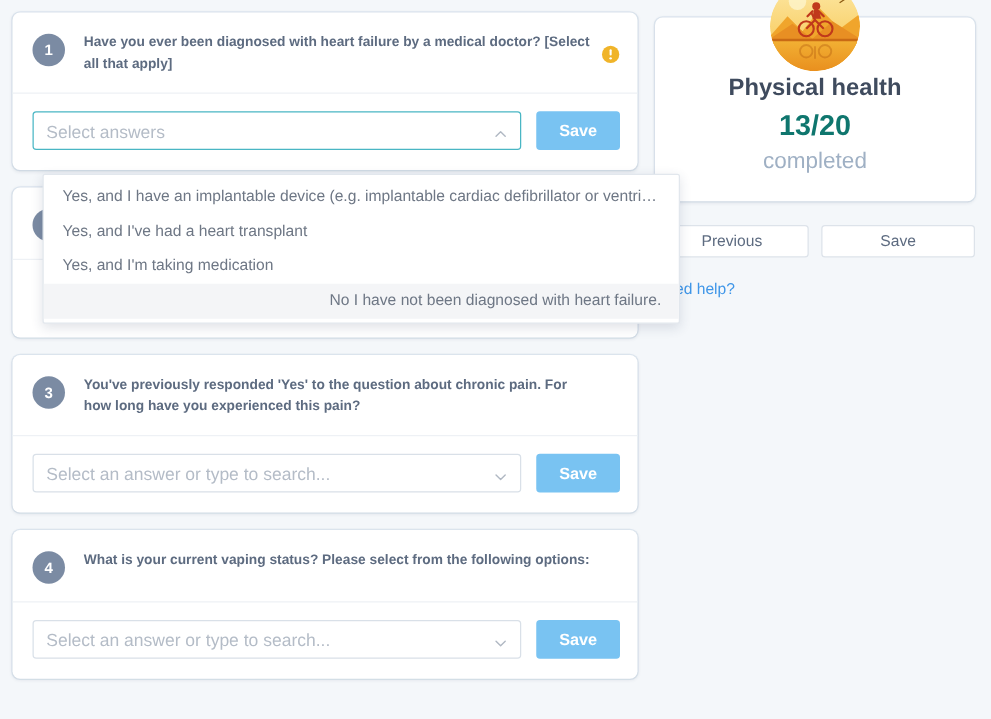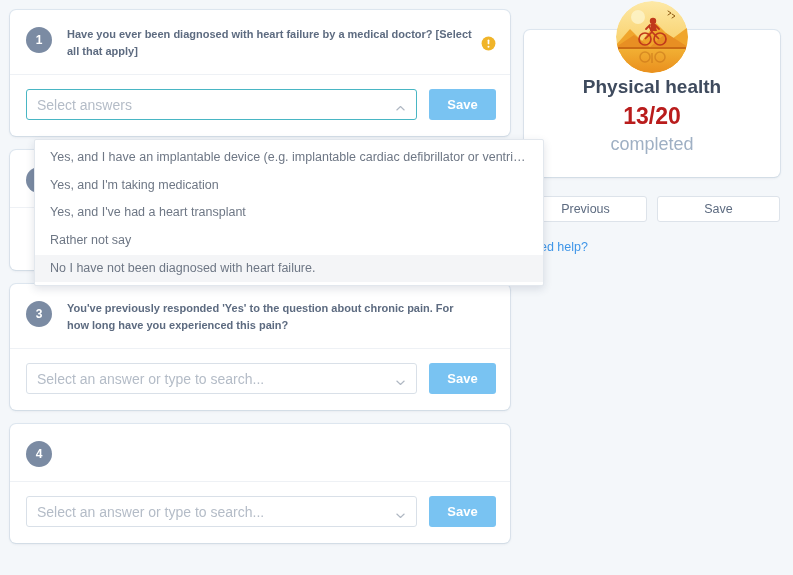--- a/index.html
+++ b/index.html
@@ -112,26 +112,26 @@
   .dd-opt {
     font-size: 12.5px;
     color: #6e7785;
     padding: 6px 14px 6px 15px;
     line-height: 1.25;
     white-space: nowrap;
     overflow: hidden;
     text-overflow: ellipsis;
     cursor: pointer;
   }
-  .dd-opt.hover { background: #f4f5f7; }
+  .dd-opt.hover { background: #f4f5f7; text-align: right; }
 
   
   .side {
     position: absolute;
-    left: 524px; top: 30px;
+    left: 524px; top: 14px;
     width: 256px;
   }
   .side-card {
     background: #ffffff;
     border-radius: 6px;
     box-shadow: 0 1px 3px rgba(25,50,80,.10), 0 0 0 1px rgba(200,215,230,.45);
     padding: 46px 16px 22px 16px;
     text-align: center;
     position: relative;
   }
@@ -144,21 +144,21 @@
     overflow: hidden;
   }
   .side-title {
     font-size: 19px;
     color: #3f4b5e;
     font-weight: bold;
     margin-bottom: 4px;
   }
   .side-score {
     font-size: 23px;
-    color: #b91c1c;
+    color: #0f766e;
     font-weight: bold;
     line-height: 1.3;
   }
   .side-sub {
     font-size: 18px;
     color: #9fb0c4;
     margin-top: 2px;
   }
   .navrow {
     display: flex;
@@ -241,41 +241,41 @@
             </svg>
           </span>
         </div>
         <button class="save-btn">Save</button>
       </div>
     </div>
 
     <div class="qcard">
       <div class="qhead">
         <div class="qnum">4</div>
+        <div class="qtext">What is your current vaping status? Please select from the following options:</div>
       </div>
       <div class="qbody">
         <div class="select-box">
           <span class="select-ph">Select an answer or type to search...</span>
           <span class="caret">
             <svg viewBox="0 0 12 12" width="11" height="11">
               <path d="M2 4.4 L6 8.2 L10 4.4" fill="none" stroke="#b0b8c3" stroke-width="1.25" stroke-linecap="round" stroke-linejoin="round"></path>
             </svg>
           </span>
         </div>
         <button class="save-btn">Save</button>
       </div>
     </div>
 
   </div>
 
   <div class="dropdown">
     <div class="dd-opt">Yes, and I have an implantable device (e.g. implantable cardiac defibrillator or ventricular assist device)</div>
+    <div class="dd-opt">Yes, and I've had a heart transplant</div>
     <div class="dd-opt">Yes, and I'm taking medication</div>
-    <div class="dd-opt">Yes, and I've had a heart transplant</div>
-    <div class="dd-opt">Rather not say</div>
     <div class="dd-opt hover">No I have not been diagnosed with heart failure.</div>
   </div>
 
   <div class="side">
     <div class="side-card">
       <div class="avatar">
         <svg viewBox="0 0 72 72" width="72" height="72">
           <defs>
             <clipPath id="circ">
                 <circle cx="36" cy="36" r="36"></circle>

